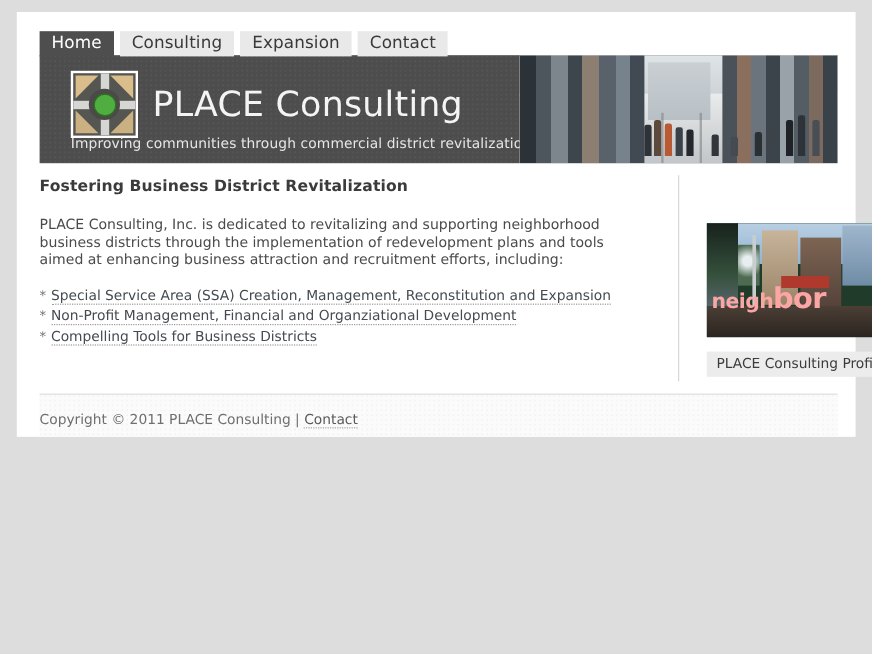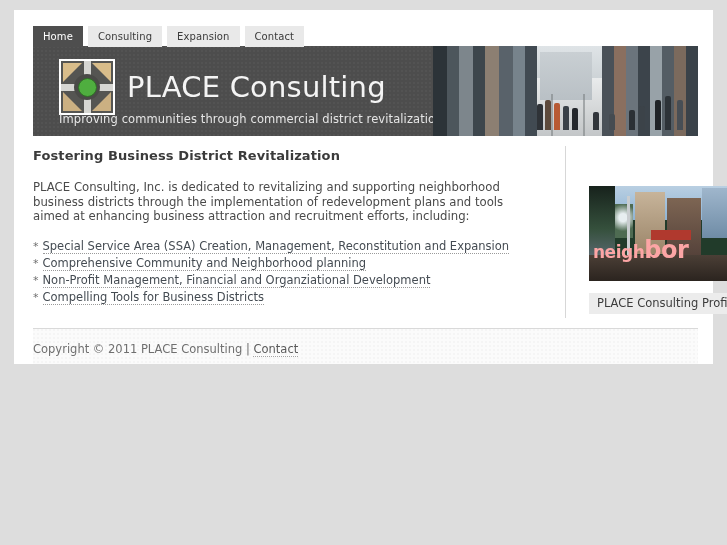--- a/index.html
+++ b/index.html
@@ -30,21 +30,21 @@
     position: absolute;
     left: 19px;
     top: 15px;
     height: 22px;
     display: flex;
     align-items: flex-end;
     gap: 5px;
     z-index: 5;
   }
   .tab {
-    font-size: 10px;
+    font-size: 14px;
     line-height: 21px;
     height: 21px;
     padding: 0 10px;
     background: #e9e9e9;
     color: #3a3a3a;
     cursor: pointer;
     white-space: nowrap;
     letter-spacing: 0.1px;
   }
   .tab.active {
@@ -389,23 +389,20 @@
 
     <div id="main-col">
       <h1 id="page-title">Fostering Business District Revitalization</h1>
       <p id="intro">PLACE Consulting, Inc. is dedicated to revitalizing and supporting neighborhood business districts through the implementation of redevelopment plans and tools aimed at enhancing business attraction and recruitment efforts, including:</p>
 
       <ul id="services">
         <li>
           <span class="ast">*</span><span class="svc-link">Special Service Area (SSA) Creation, Management, Reconstitution and Expansion</span>
         </li>
         <li>
-          <span class="ast">*</span><span class="svc-link">Comprehensive Community and Neighborhood planning</span>
-        </li>
-        <li>
           <span class="ast">*</span><span class="svc-link">Non-Profit Management, Financial and Organziational Development</span>
         </li>
         <li>
           <span class="ast">*</span><span class="svc-link">Compelling Tools for Business Districts</span>
         </li>
       </ul>
     </div>
 
     <aside id="sidebar">
       <div id="side-photo">

